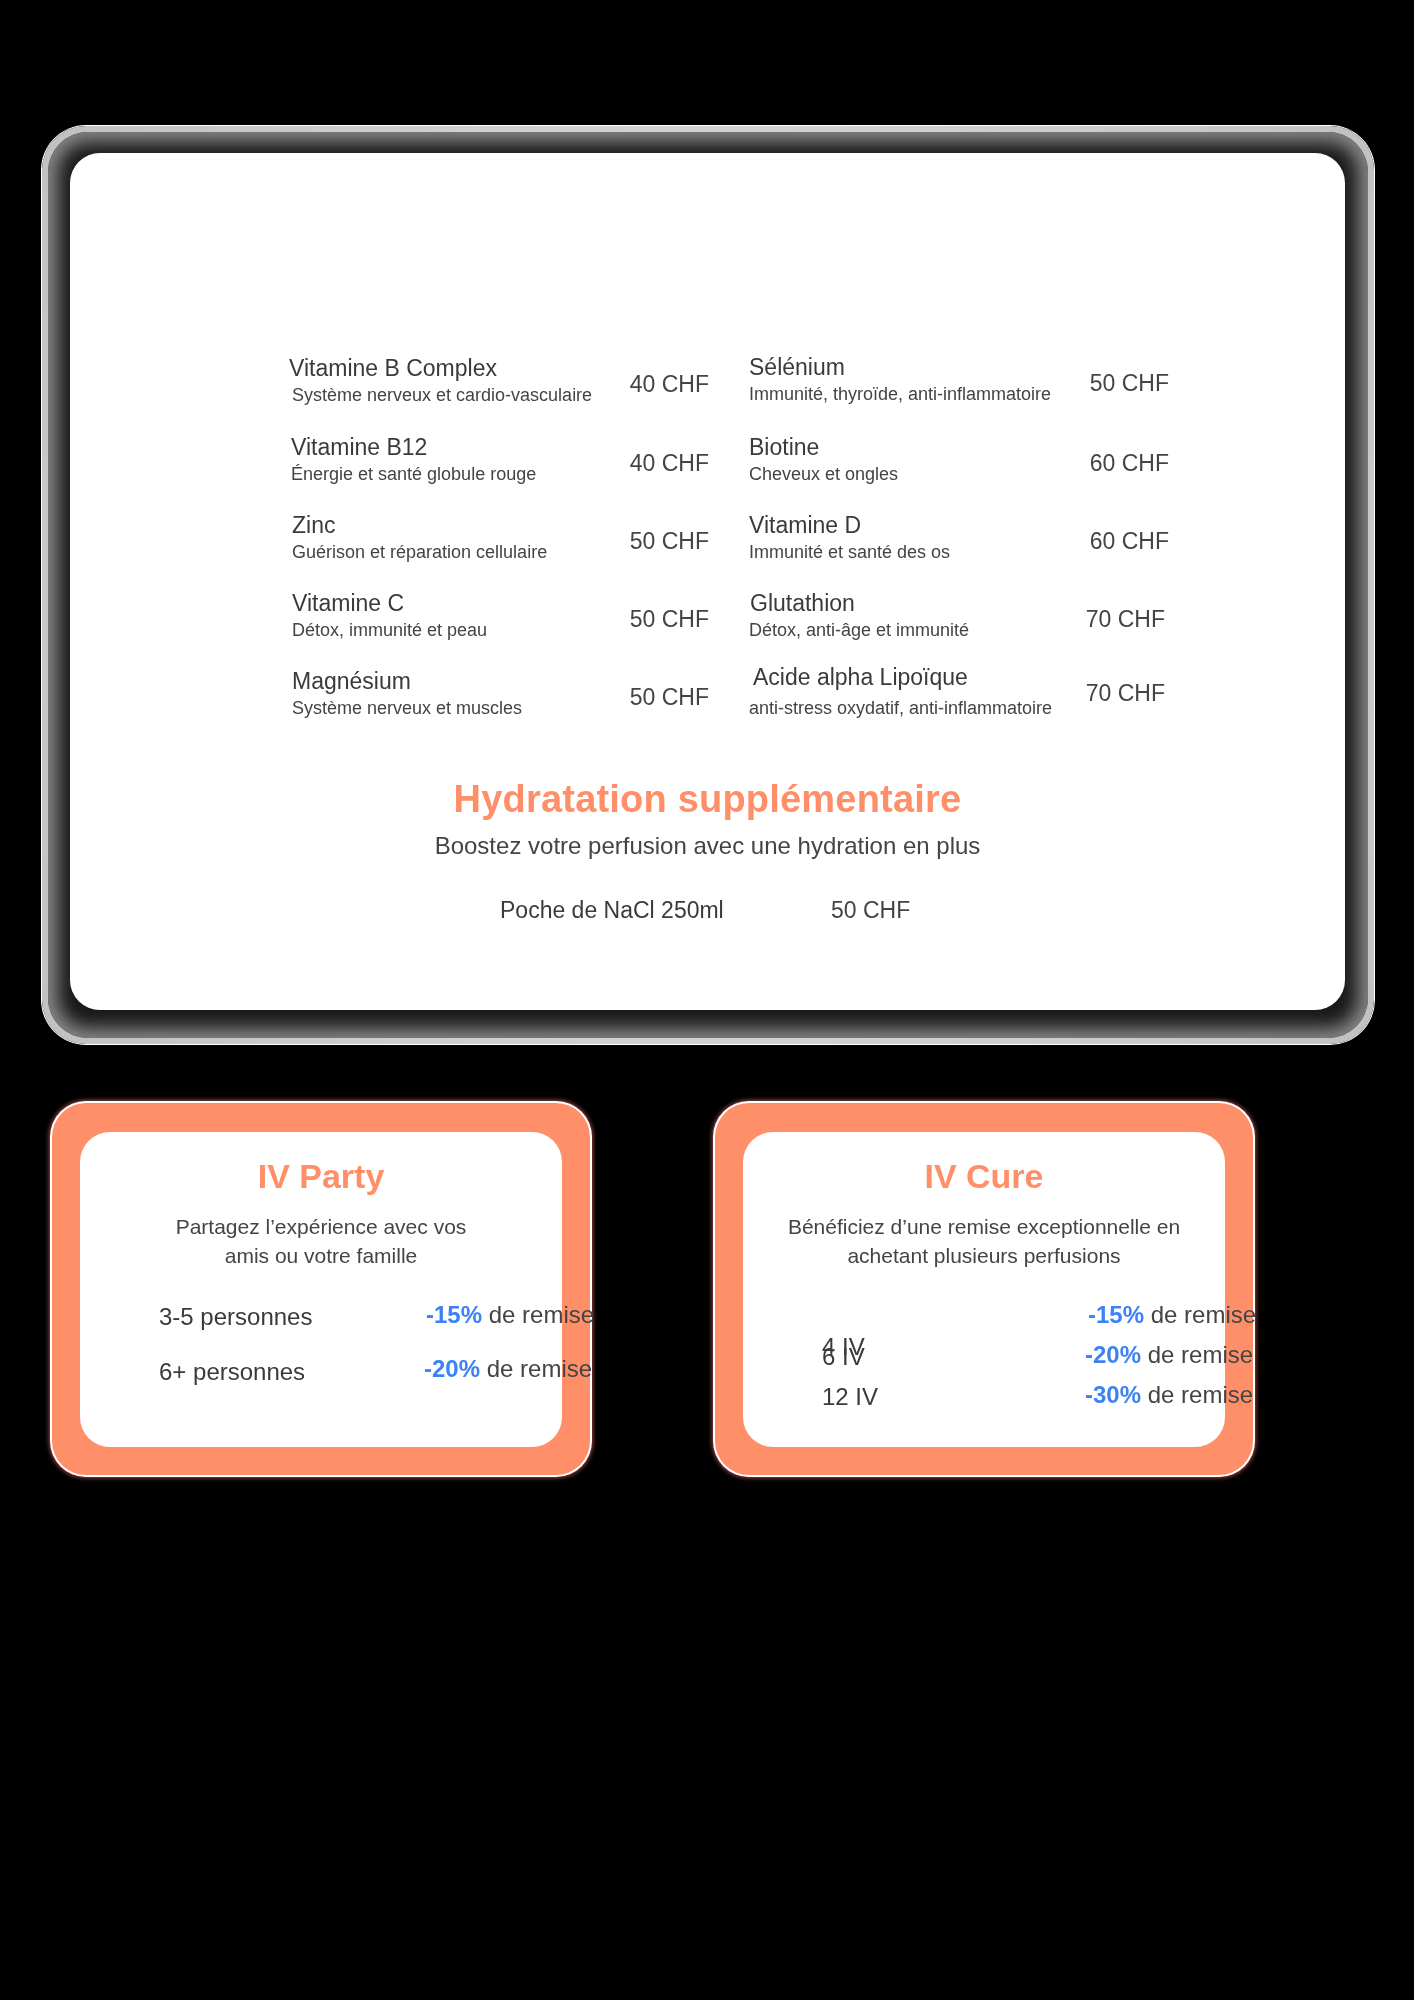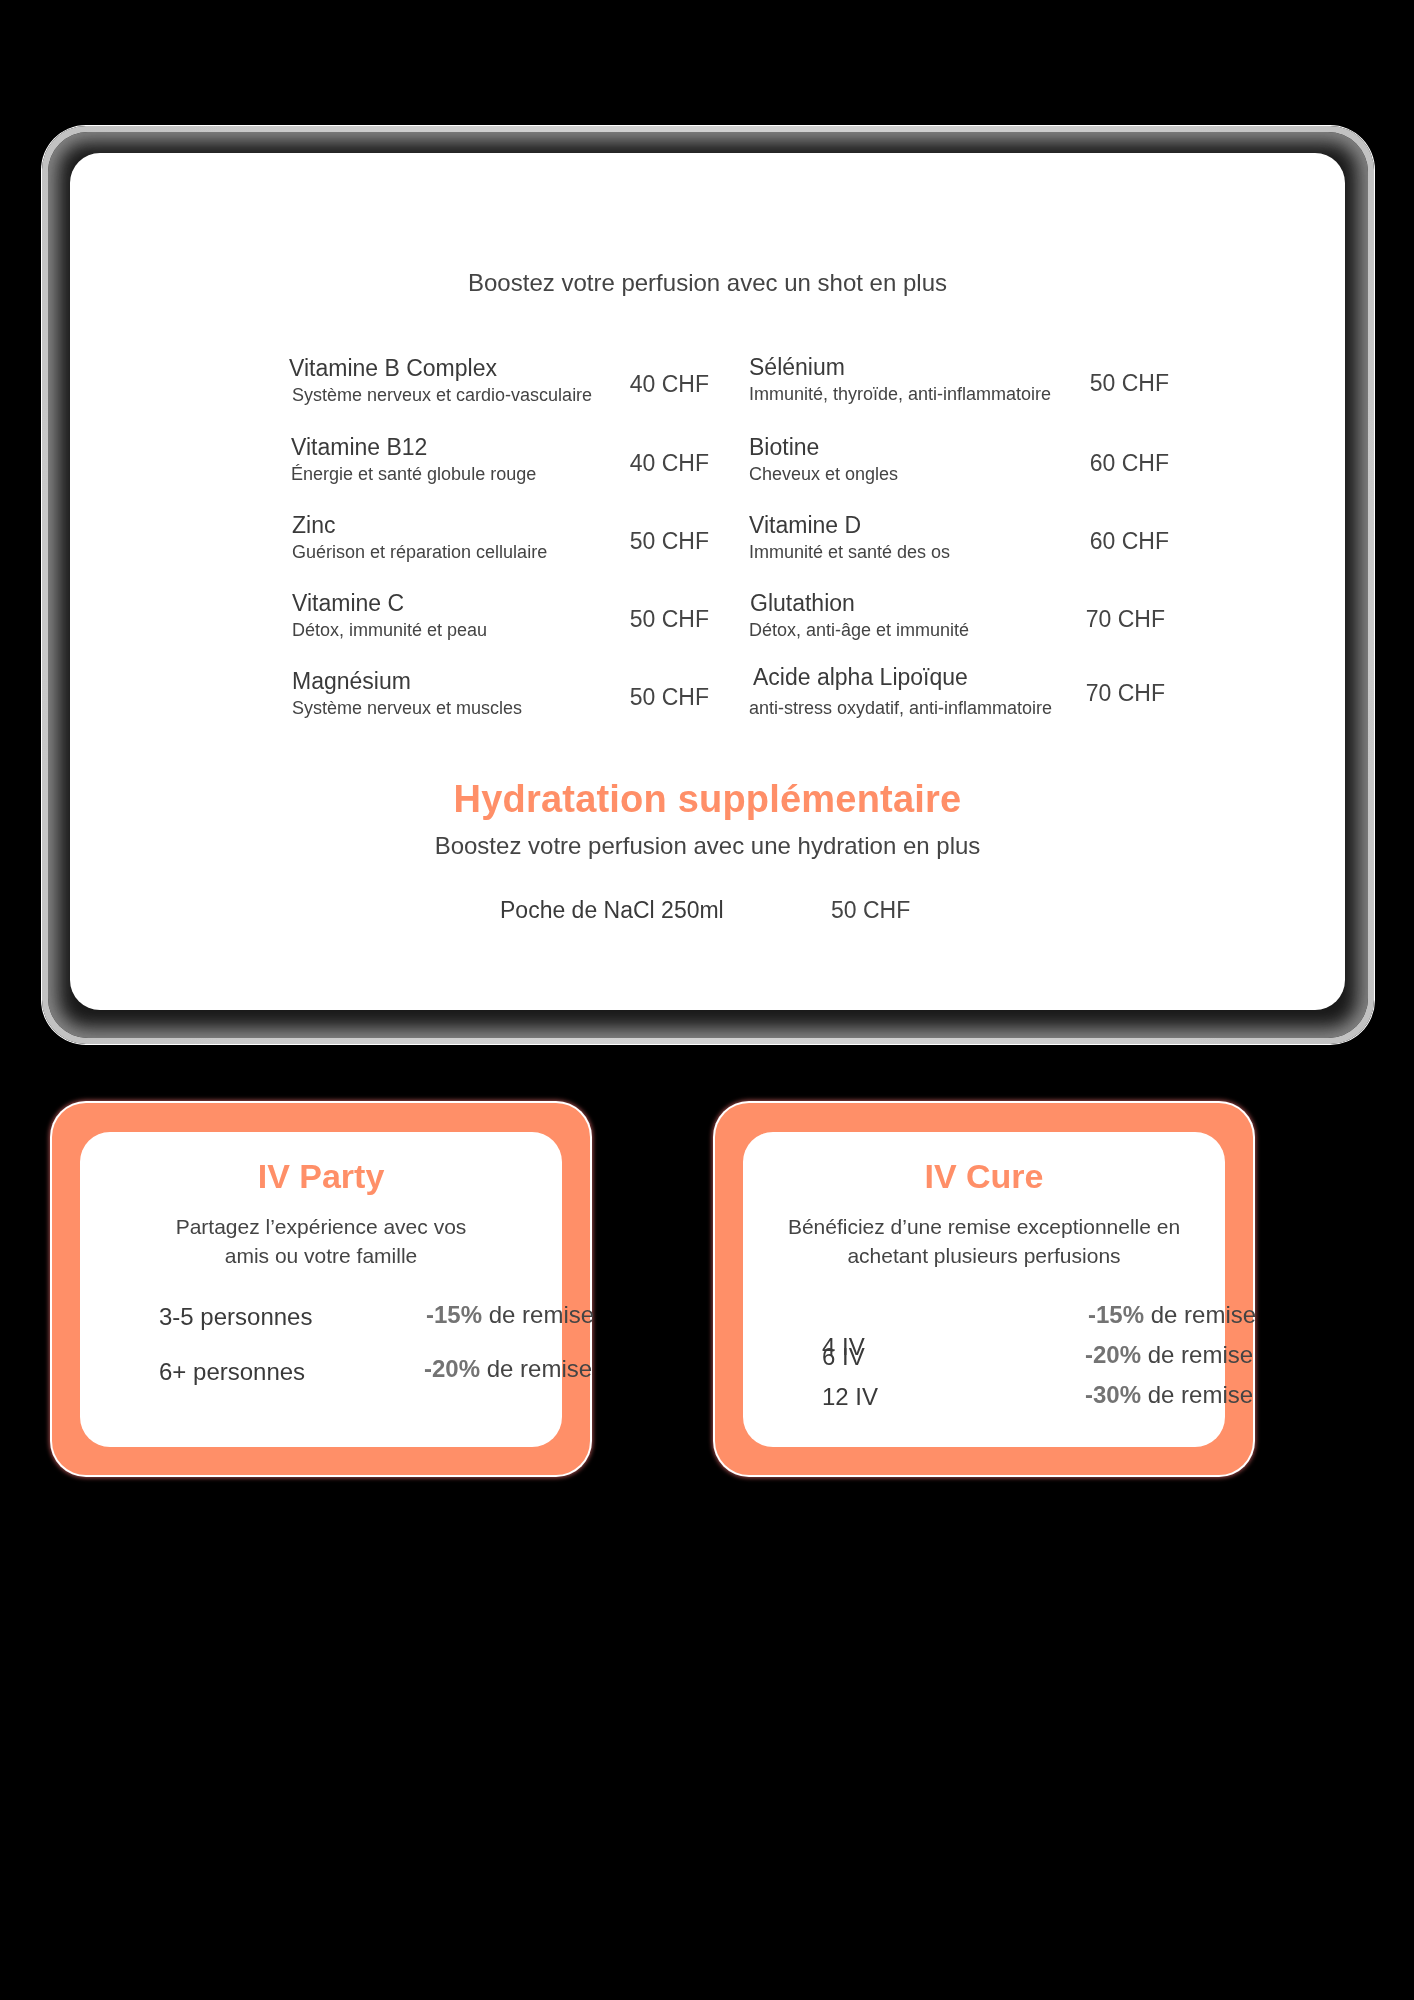--- a/index.html
+++ b/index.html
@@ -49,30 +49,29 @@
     }
     .ftitle {
       position: absolute; left: 0; right: 0; top: 25px; text-align: center;
       color: #FF8F68; font-weight: bold; font-size: 34px;
     }
     .fsub {
       position: absolute; left: 0; right: 0; top: 80px; text-align: center;
       font-size: 21px; line-height: 29px; color: #444;
     }
     .row { position: absolute; font-size: 24px; color: #3a3a3a; white-space: nowrap; }
-    .row b { font-weight: bold; color: #737373; }
+    .row b { font-weight: bold; color: #3b82f6; }
     .row .rest { color: #444; }
   </style>
 </head>
 <body>
 
 <div class="halo-top"></div>
 
 <div class="card-main">
-  <div class="subtitle" style="top:116px;">Boostez votre perfusion avec un shot en plus</div>
 
   <div class="item" style="left:219px; top:202px;">
     <span class="name">Vitamine B Complex</span>
     <span class="price">40 CHF</span>
     <span class="desc">Système nerveux et cardio-vasculaire</span>
   </div>
   <div class="item" style="left:221px; top:281px;">
     <span class="name">Vitamine B12</span>
     <span class="price" style="right:2px">40 CHF</span>
     <span class="desc" style="left:0">Énergie et santé globule rouge</span>

